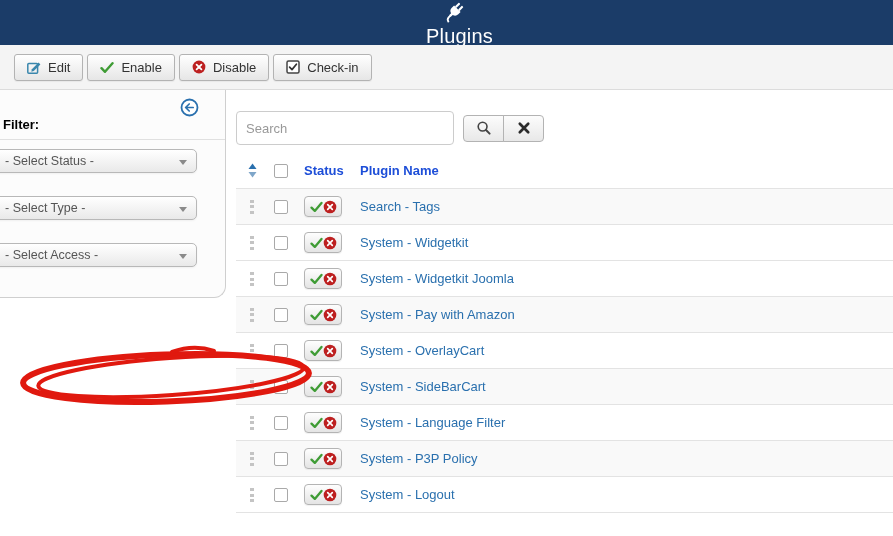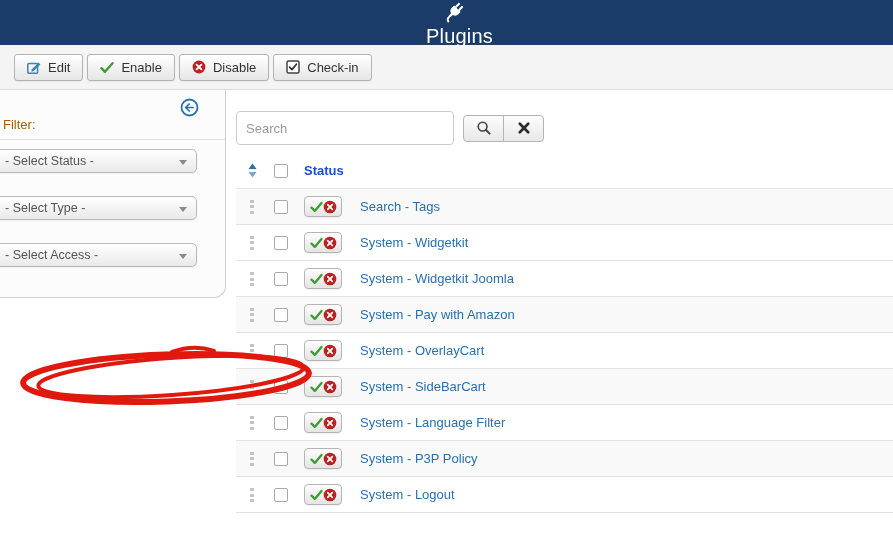--- a/index.html
+++ b/index.html
@@ -22,21 +22,21 @@
 
   
   .content { position:absolute; top:91px; left:0; right:0; bottom:0; background:#fff; }
 
   
   .sidebar { position:absolute; top:-1px; left:-15px; width:241px; height:208px;
     background:#fcfcfc; border:1px solid #cfcfcf; border-top:none;
     border-bottom-right-radius:12px; padding:0 0 0 17px; }
   .collapse-btn { position:absolute; top:8px; right:26px; width:19px; height:19px;
     background:none; border:none; cursor:pointer; padding:0; }
-  .filter-label { margin-top:27px; font-size:13px; font-weight:normal; color:#a16207; }
+  .filter-label { margin-top:27px; font-size:13px; font-weight:bold; color:#000000; }
   .sidebar hr { border:none; border-top:1px solid #e0e0e0; margin:7px 0 9px -17px; }
   .fselect { position:relative; width:203px; height:24px; margin:0 0 23px -9px;
     background:linear-gradient(#ffffff,#e9e9e9); border:1px solid #b8b8b8; border-radius:5px;
     font-size:12.5px; color:#555; line-height:22px; padding:0 22px 0 10px; cursor:pointer;
     box-shadow:0 1px 2px rgba(0,0,0,.05); white-space:nowrap; overflow:hidden; }
   .fselect .caret { position:absolute; right:9px; top:10px; width:0; height:0;
     border-left:4px solid transparent; border-right:4px solid transparent; border-top:5px solid #8a8a8a; }
 
   
   .main { position:absolute; left:236px; top:0; right:0; bottom:0; }
@@ -180,20 +180,21 @@
       <button class="sort-btn">
         <span style="display:inline-flex;">
           <svg width="11" height="15" viewBox="0 0 11 15">
             <path d="M5.5 0.5 L9.5 6 H1.5 Z" fill="#2a70ae"></path>
             <path d="M5.5 14.5 L1.5 9 H9.5 Z" fill="#7fa6c9"></path>
           </svg>
         </span>
       </button>
       <span class="hcb"></span>
       <a class="col-label">Status</a>
+      <a class="col-label">Plugin Name</a>
     </div>
 
     <div id="tbody">
         <div class="tgrid trow disabled stripe">
     <span class="drag"></span>
     <span class="rcb"></span>
     <button class="status-btn">
       <span class="ic-check" style="display:inline-flex;">
         <svg width="13" height="12" viewBox="0 0 13 12">
           <path d="M1.5 6.6 L4.8 9.9 L11.5 1.9" fill="none" stroke="#3f9c35" stroke-width="2.3" stroke-linecap="round" stroke-linejoin="round"></path>

